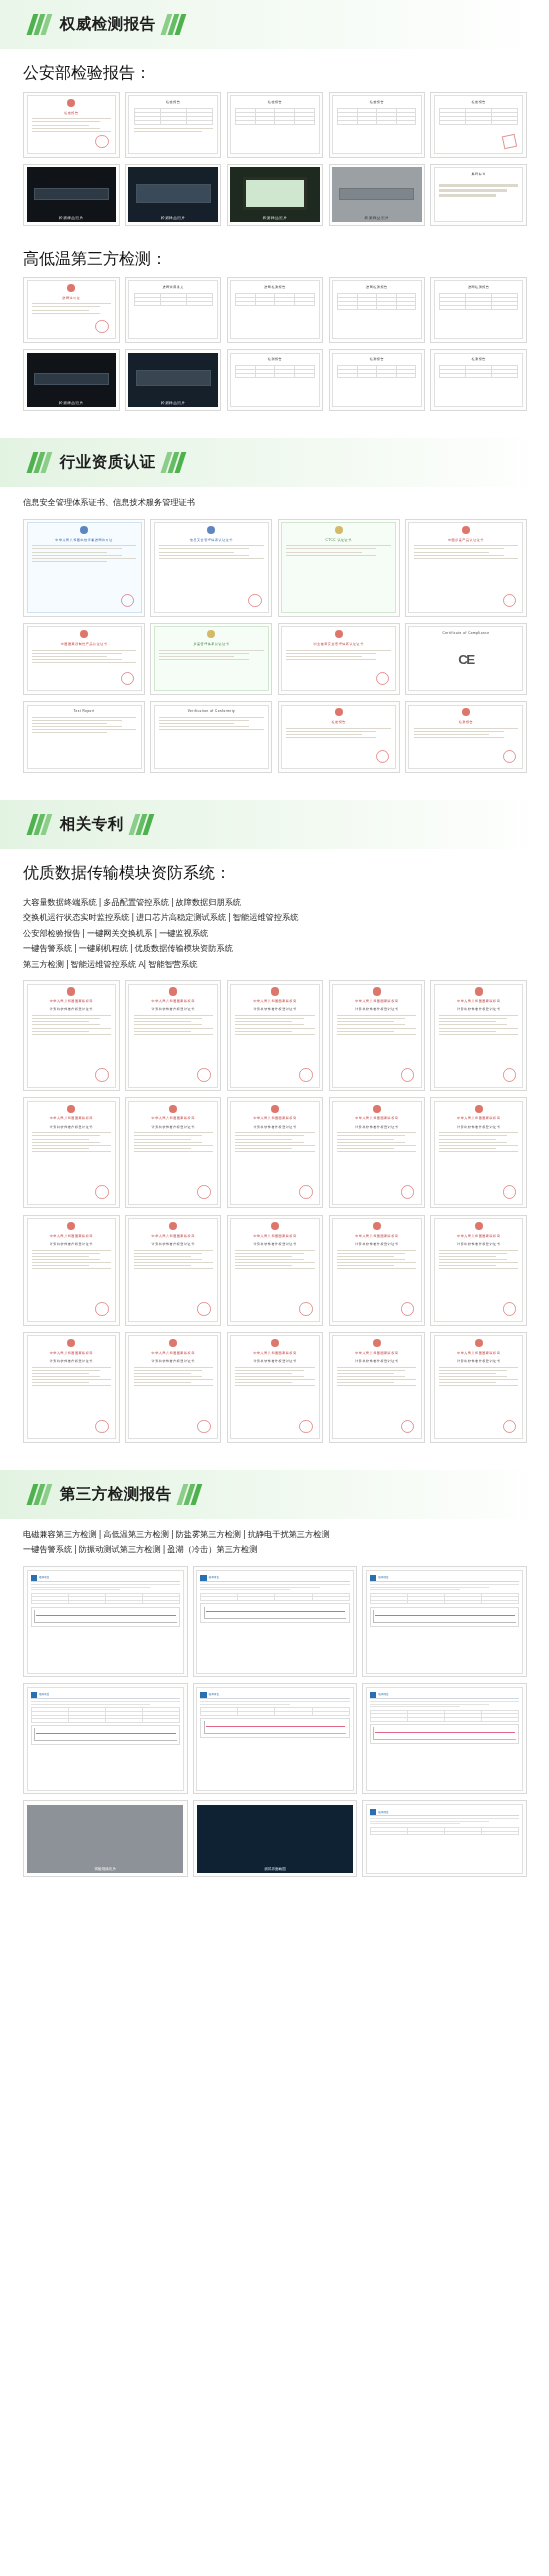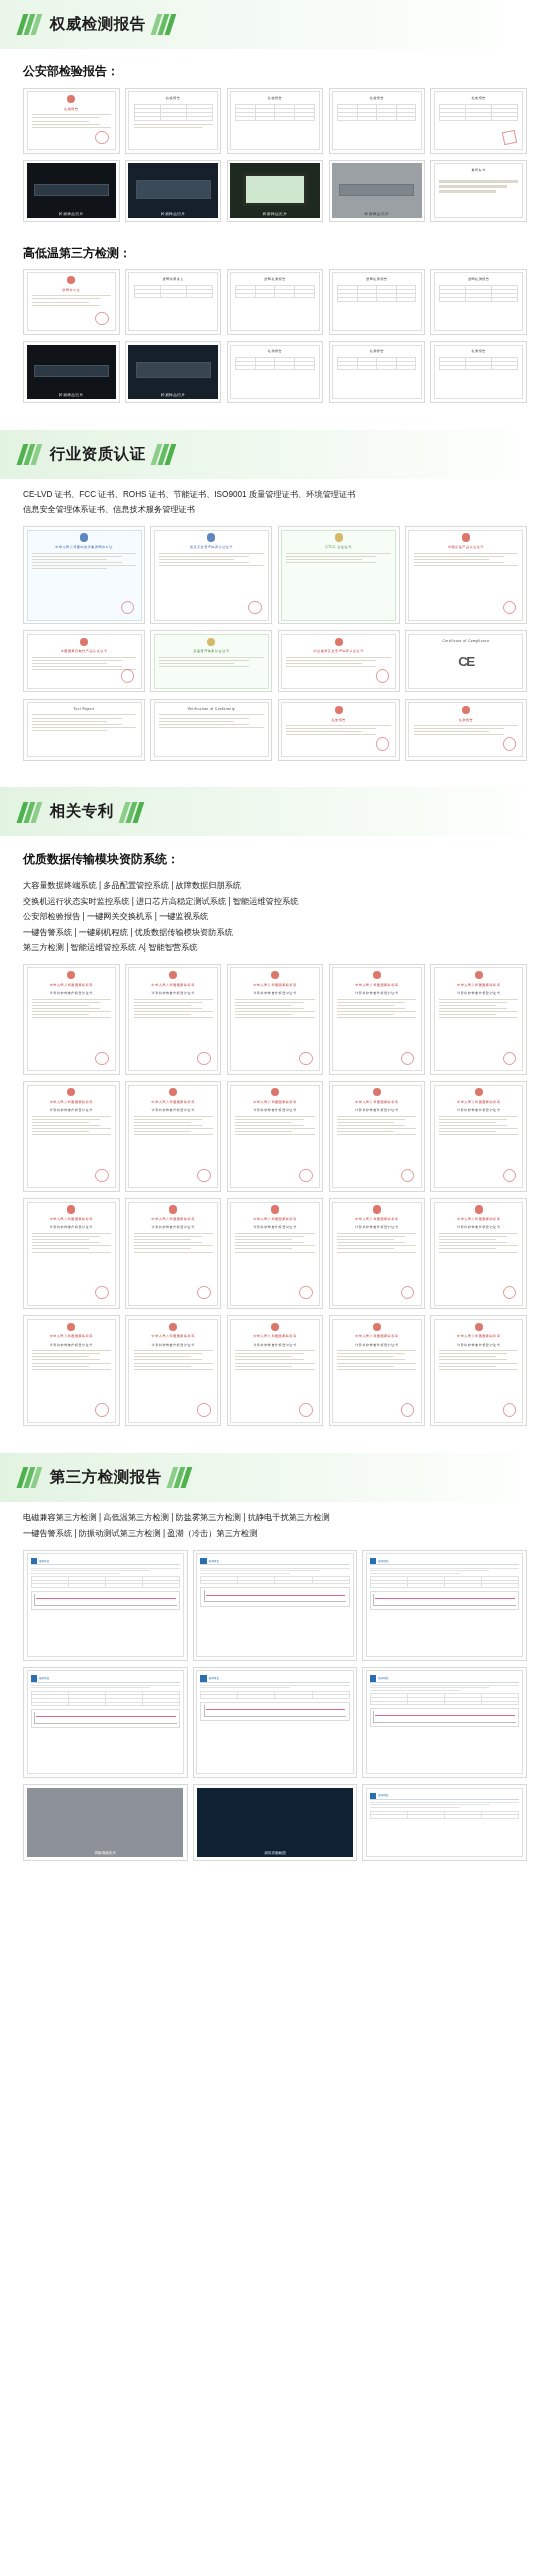--- a/index.html
+++ b/index.html
@@ -11,21 +11,21 @@
   }
   .page { width: 550px; position: relative; }
 
   
   .section-header {
     position: relative;
     height: 49px;
     background: linear-gradient(to right, #eaf6ea 0%, #f3faf3 45%, #ffffff 100%);
     display: flex;
     align-items: center;
-    padding-left: 20px;
+    padding-left: 30px;
     margin-bottom: 5.2px;
   }
   .section-header.green-strong {
     background: linear-gradient(to right, #e3f3e2 0%, #f0f9ef 50%, #ffffff 100%);
   }
   .slashes {
     display: inline-flex;
     margin-right: 8.2px;
   }
   .slashes i {
@@ -46,22 +46,22 @@
     font-size: 15.5px;
     font-weight: bold;
     color: #1d1d1d;
     letter-spacing: 0.5px;
     margin-right: 8.2px;
     white-space: nowrap;
   }
 
   
   .subhead {
-    font-size: 12px;
-    font-weight: bold;
+    font-size: 16px;
+    font-weight: normal;
     color: #111;
     padding: 9.3px 0 7.2px 23px;
   }
   .desc {
     font-size: 8.2px;
     line-height: 15.5px;
     color: #222;
     padding: 3.1px 23px 8.2px 23px;
   }
   .desc div { white-space: nowrap; }
@@ -79,21 +79,21 @@
 
   .cert {
     position: relative;
     background: #fdfdfb;
     border: 0.5px solid #d9d9d9;
     overflow: hidden;
   }
   .cert.h1 { height: 66px; }
   .cert.h2 { height: 62px; }
   .cert.h3 { height: 98px; }
-  .cert.h4 { height: 62px; padding-left: 35px; }
+  .cert.h4 { height: 72px; padding-left: 35px; }
   .cert.h5 { height: 111px; }
   .cert.h6 { height: 77px; }
 
   
   .paper {
     position: absolute;
     inset: 2.6px;
     background: #fffdf7;
     border: 0.5px solid #e2ddd0;
   }
@@ -619,21 +619,20 @@
       </span>
     <span class="section-title">行业资质认证</span>
     <span class="slashes after">
         <i></i>
         <i></i>
         <i></i>
       </span>
   </div>
 
   <div class="desc">
-    <div>CE-LVD 证书、FCC 证书、ROHS 证书、节能证书、ISO9001 质量管理证书、环境管理证书</div>
     <div>信息安全管理体系证书、信息技术服务管理证书</div>
   </div>
 
   <div class="grid c4">
     <div class="cert h3">
       <div class="paper blue">
           <div class="emblem blue"></div>
         <div class="ptitle blue">中华人民共和国电信设备进网许可证</div>
         <div class="plines">
             <span></span>

